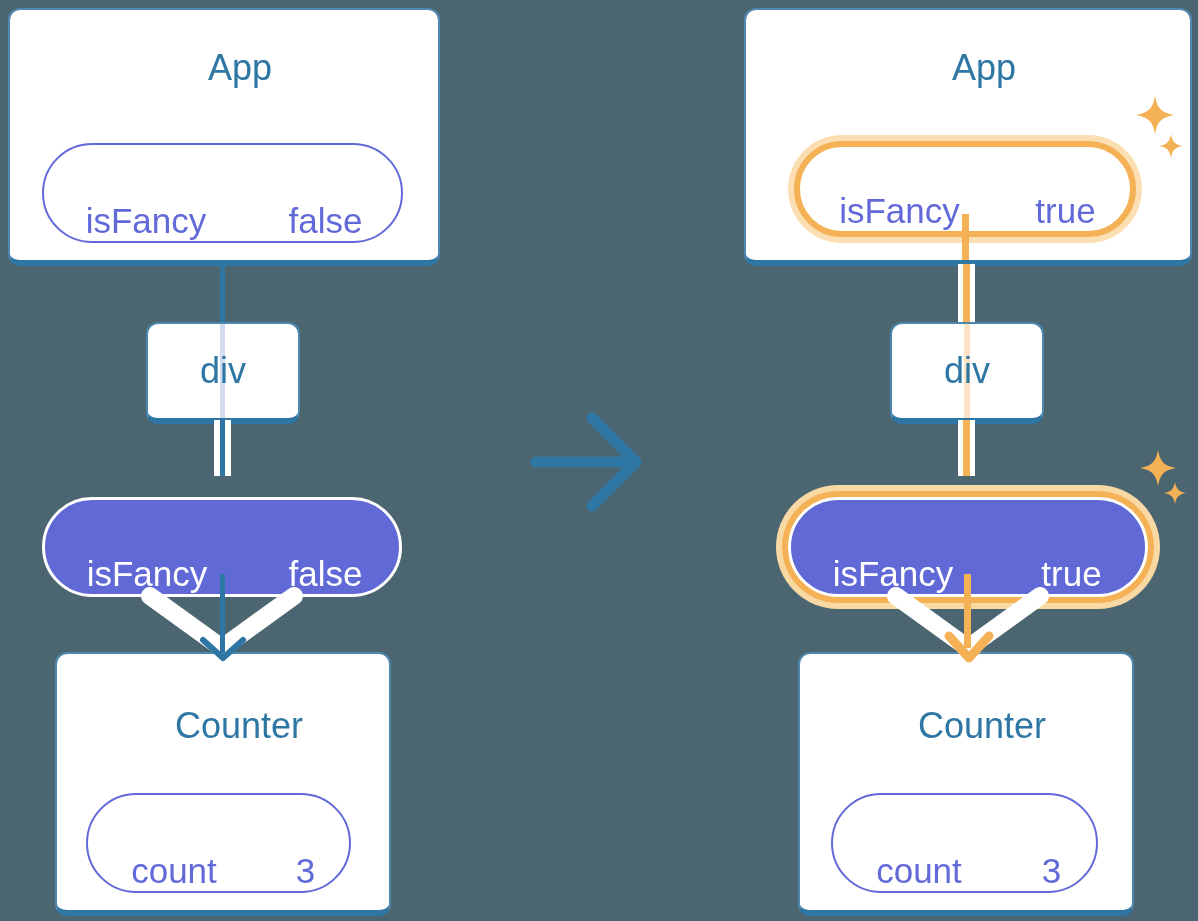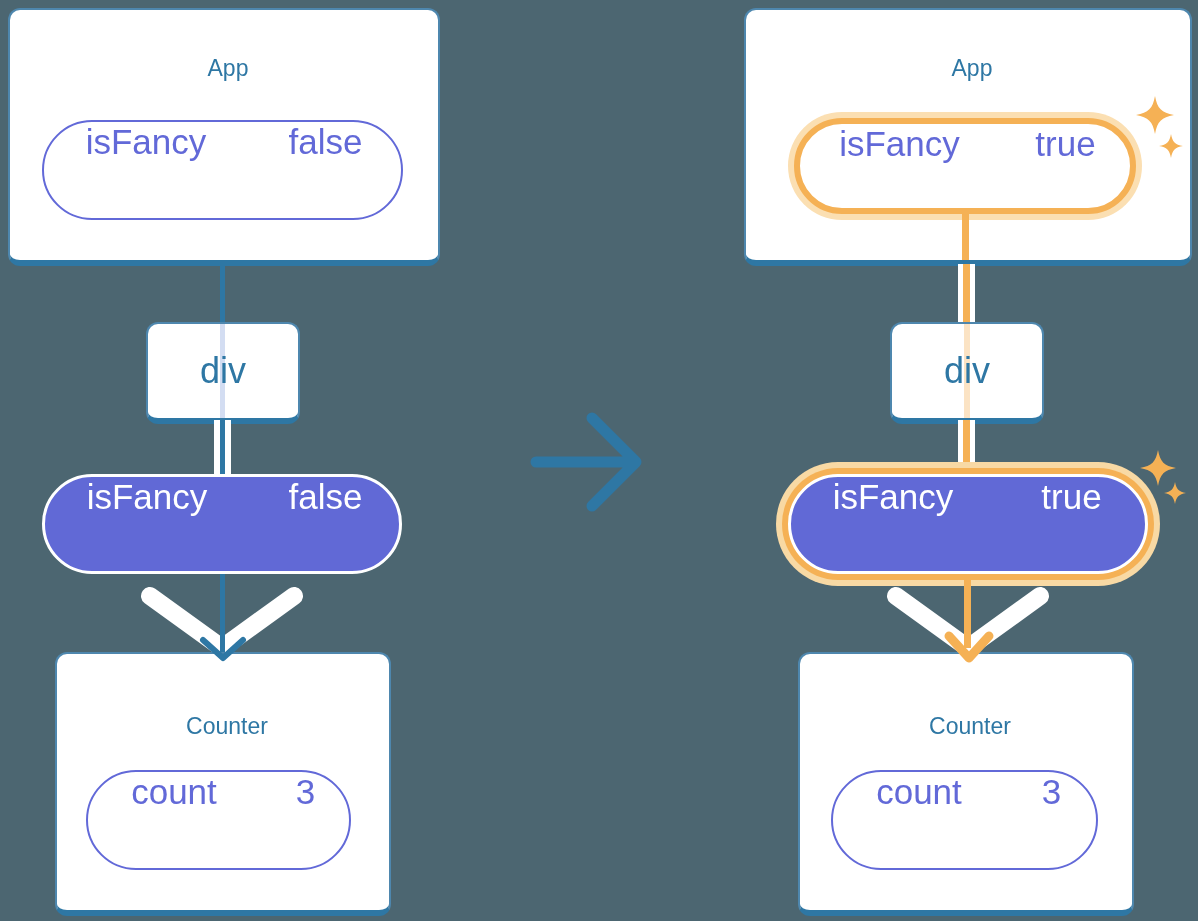--- a/index.html
+++ b/index.html
@@ -7,34 +7,34 @@
     position:relative; width:1198px; height:921px; background:#4C6671;
     font-family:"Liberation Sans", sans-serif; overflow:hidden;
   }
   
   .card {
     position:absolute; background:#FFFFFF;
     border:2px solid #4E87AE; border-bottom:6px solid #2E77A4;
     border-radius:12px;
   }
   .card-title {
-    position:absolute; left:4px; width:100%; text-align:center;
-    color:#2E77A4; font-size:23px; font-weight:500; line-height:40px;
+    position:absolute; left:16px; width:100%; text-align:center;
+    color:#2E77A4; font-size:36px; font-weight:500; line-height:40px;
   }
   .box-label {
     position:relative; z-index:1; width:100%; height:100%;
     display:flex; align-items:center; justify-content:center;
     color:#2E77A4; font-size:36px; font-weight:500;
   }
   .trace { position:absolute; top:0; height:100%; z-index:0; }
   .trace.lavender { width:5px; background:#D3DDF2; }
   .trace.cream   { width:6px; background:#FBE3C4; }
 
   
-  .pill { position:absolute; display:flex; align-items:flex-start; border-radius:70px; }
+  .pill { position:absolute; display:flex; align-items:flex-end; border-radius:70px;margin-top:23px; }
   .pill .cell {
     display:flex; align-items:center; justify-content:center;
     font-size:35px; white-space:nowrap;
   }
   .pill.outline { background:#FFFFFF; border:2px solid #6269D8; color:#6269D8; }
   .pill.outline .divider { width:2px; background:#6269D8; }
   .pill.solid { background:#6169D6; border:3px solid #FFFFFF; color:#FFFFFF; }
   .pill.solid .divider { width:3px; background:#FFFFFF; }
   .pill.hl-outline {
     border:6px solid #F5B155; color:#6269D8; background:#FFFFFF;

